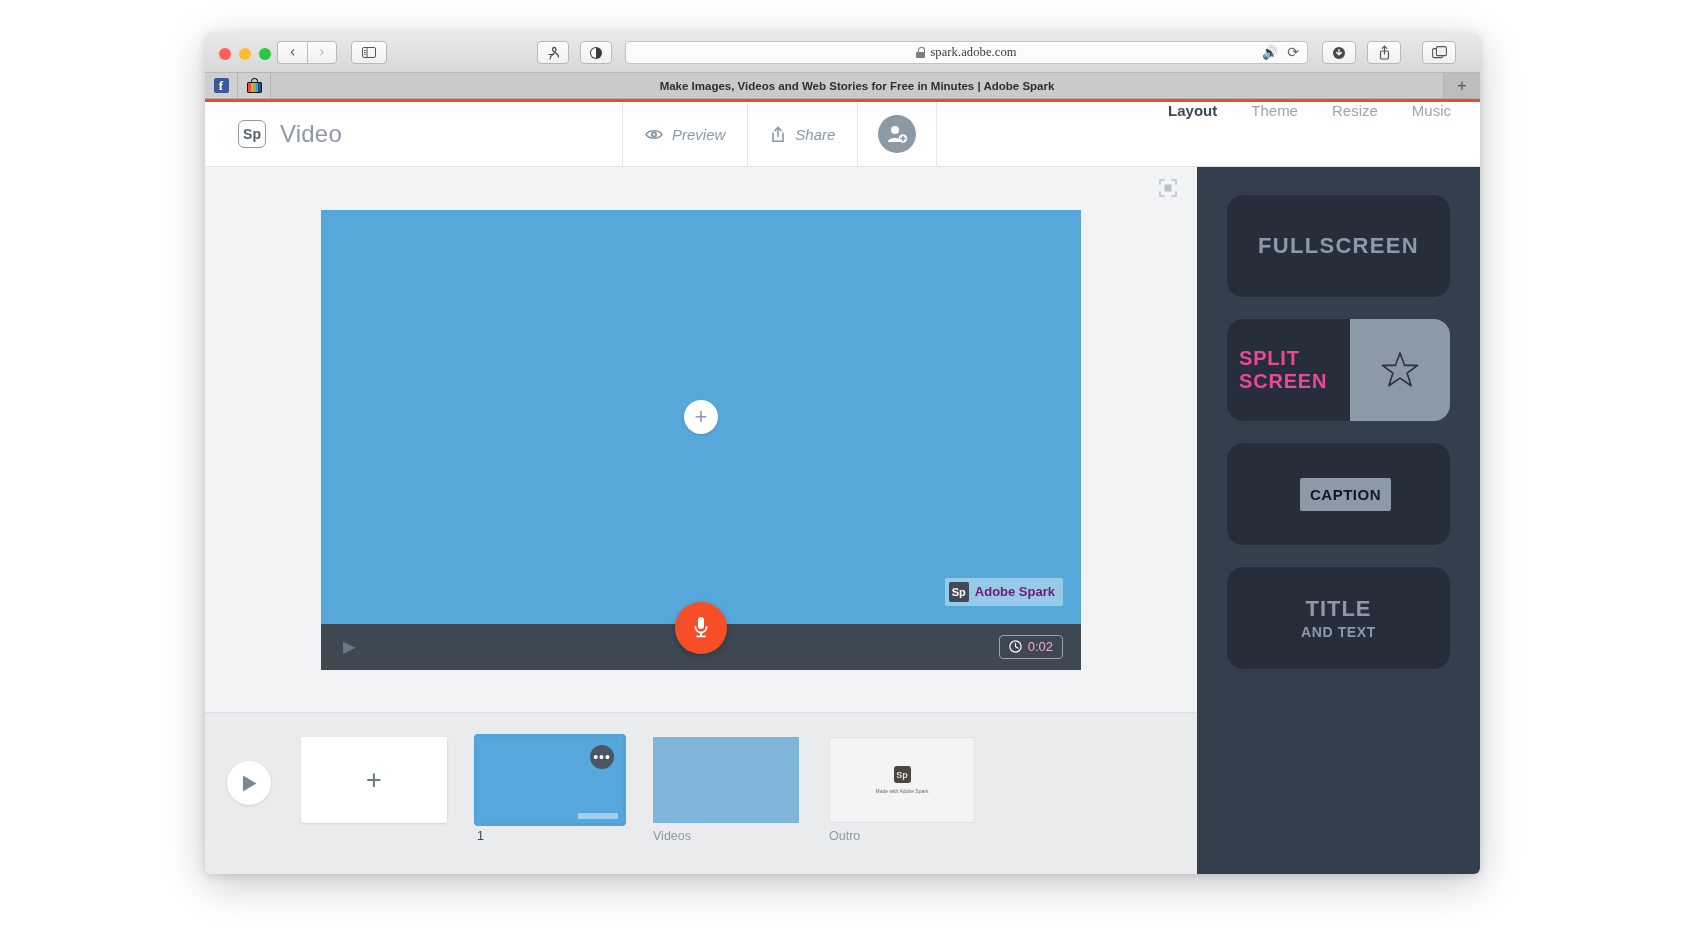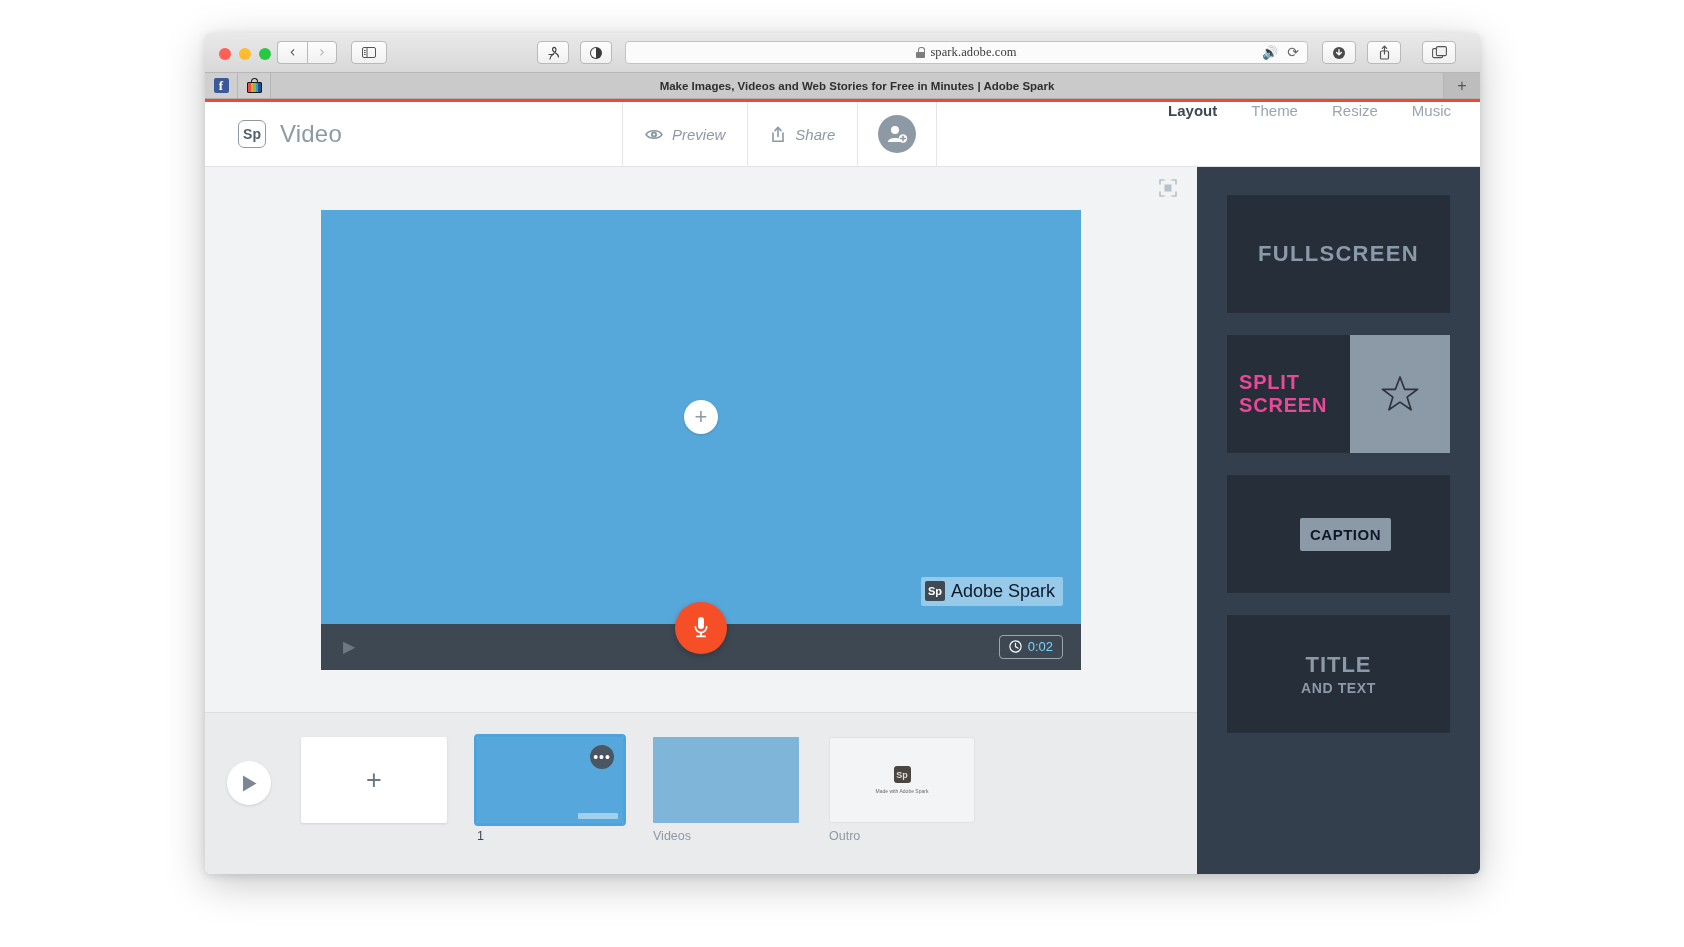--- a/index.html
+++ b/index.html
@@ -174,37 +174,37 @@
   }
   #watermark {
     position:absolute; right: 18px; bottom: 18px;
     background: rgba(255,255,255,.38);
     display:flex; align-items:center; gap:6px; padding: 4px 8px 4px 4px; border-radius:2px;
   }
   #wm-sp {
     width:20px; height:20px; background:#3f4a54; color:#fff; border-radius:2px;
     display:flex; align-items:center; justify-content:center; font-size:11px; font-weight:bold;
   }
-  #wm-text { font-size: 18px; color: #0f172a; font-weight: 400; }
+  #wm-text { font-size: 13px; color: #701a75; font-weight: 700; }
 
   #controls {
     position:absolute; left:0; right:0; bottom:0; height:46px; background:#3d4852;
     display:flex; align-items:center;
   }
   #play-small { margin-left: 22px; color:#6c7883; font-size: 16px; line-height:1; }
   #mic-btn {
     position:absolute; left:50%; transform:translateX(-50%); top:-22px;
     width:52px; height:52px; border-radius:50%; background:#f64e27;
     display:flex; align-items:center; justify-content:center;
     box-shadow: 0 2px 6px rgba(0,0,0,.22);
   }
   #time-badge {
     margin-left:auto; margin-right: 18px; border:1px solid #9aa5af; border-radius:4px;
     height: 24px; display:flex; align-items:center; gap:6px; padding: 0 9px;
-    color:#7dd3fc; font-size:13px;
+    color:#f9a8d4; font-size:13px;
   }
 
   
   #timeline {
     height: 162px; background:#e9ebed; border-top:1px solid #dcdfe2;
     display:flex; align-items: flex-start; padding: 24px 0 0 22px; gap: 0;
   }
   #play-big {
     width: 44px; height:44px; border-radius:50%; background:#fff; margin-top: 24px;
     display:flex; align-items:center; justify-content:center;
@@ -241,21 +241,21 @@
   #outro-txt { font-size: 5px; color:#6b6b6b; }
   .slide-label { font-size: 12.5px; color:#8d99a4; margin-top: 6px; }
   .slide-label.num { color:#3d4852; }
 
   
   #panel {
     width: 283px; background:#333f4c; padding: 28px 30px; flex:none;
     display:flex; flex-direction:column; gap: 22px;
   }
   .card {
-    height: 118px; background:#262f39; border-radius:0;
+    height: 102px; background:#262f39; border-radius:16px;
     display:flex; align-items:center; justify-content:center; position:relative; overflow:hidden;
   }
   #card-fullscreen-label { font-size: 22px; color:#8c99a6; letter-spacing:1.3px; font-weight:600; }
   #card-split { padding:0; }
   #split-left {
     width: 55%; height:100%; display:flex; align-items:center; padding-left: 12px;
   }
   #card-split-label { font-size:20px; color:#ec4899; letter-spacing:.8px; font-weight:600; line-height:1.15; }
   #split-right { width:45%; height:100%; background:#8c99a6; display:flex; align-items:center; justify-content:center; }
   #caption-chip {

